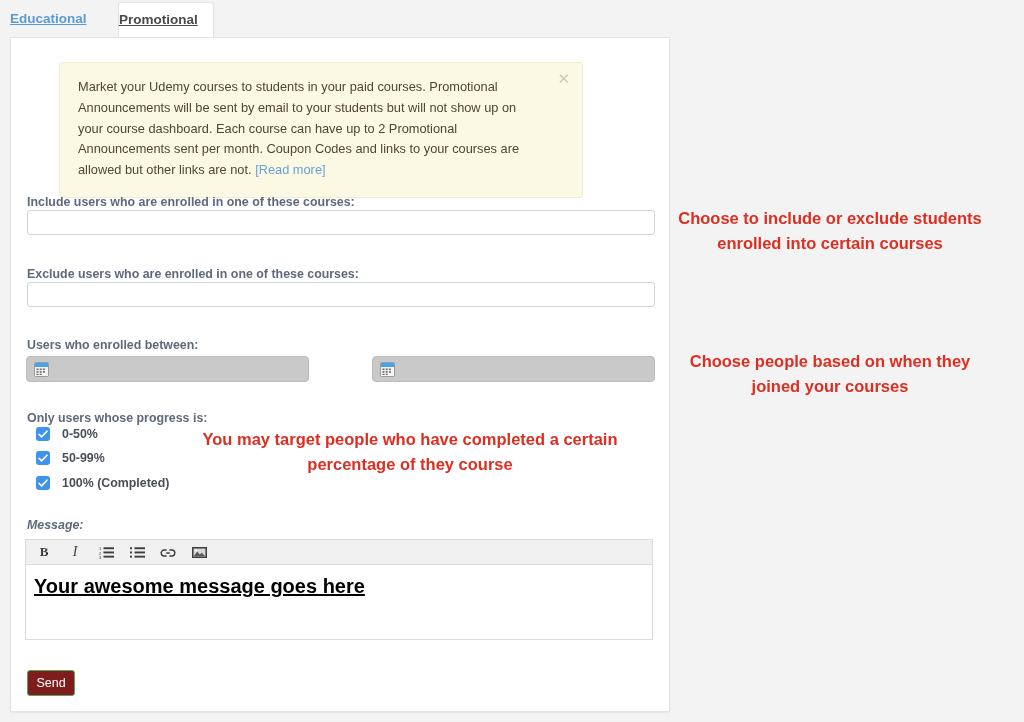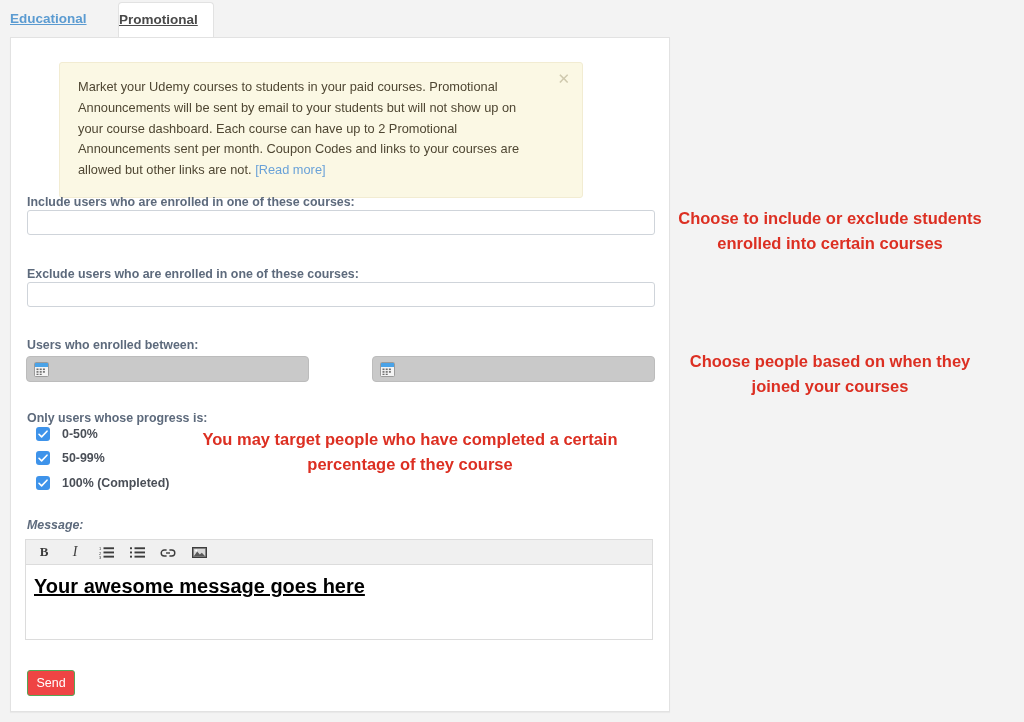--- a/index.html
+++ b/index.html
@@ -214,21 +214,21 @@
     text-decoration: underline;
   }
 
   
   #send-button {
     position: absolute;
     left: 27px;
     top: 670px;
     width: 48px;
     height: 26px;
-    background: #ef4444;
+    background: #7f1d1d;
     border: 1px solid #56a656;
     border-radius: 3px;
     color: #ffffff;
     font-size: 12.5px;
     font-family: "Liberation Sans", sans-serif;
     cursor: pointer;
     padding: 0;
     line-height: 24px;
     box-sizing: border-box;
   }

